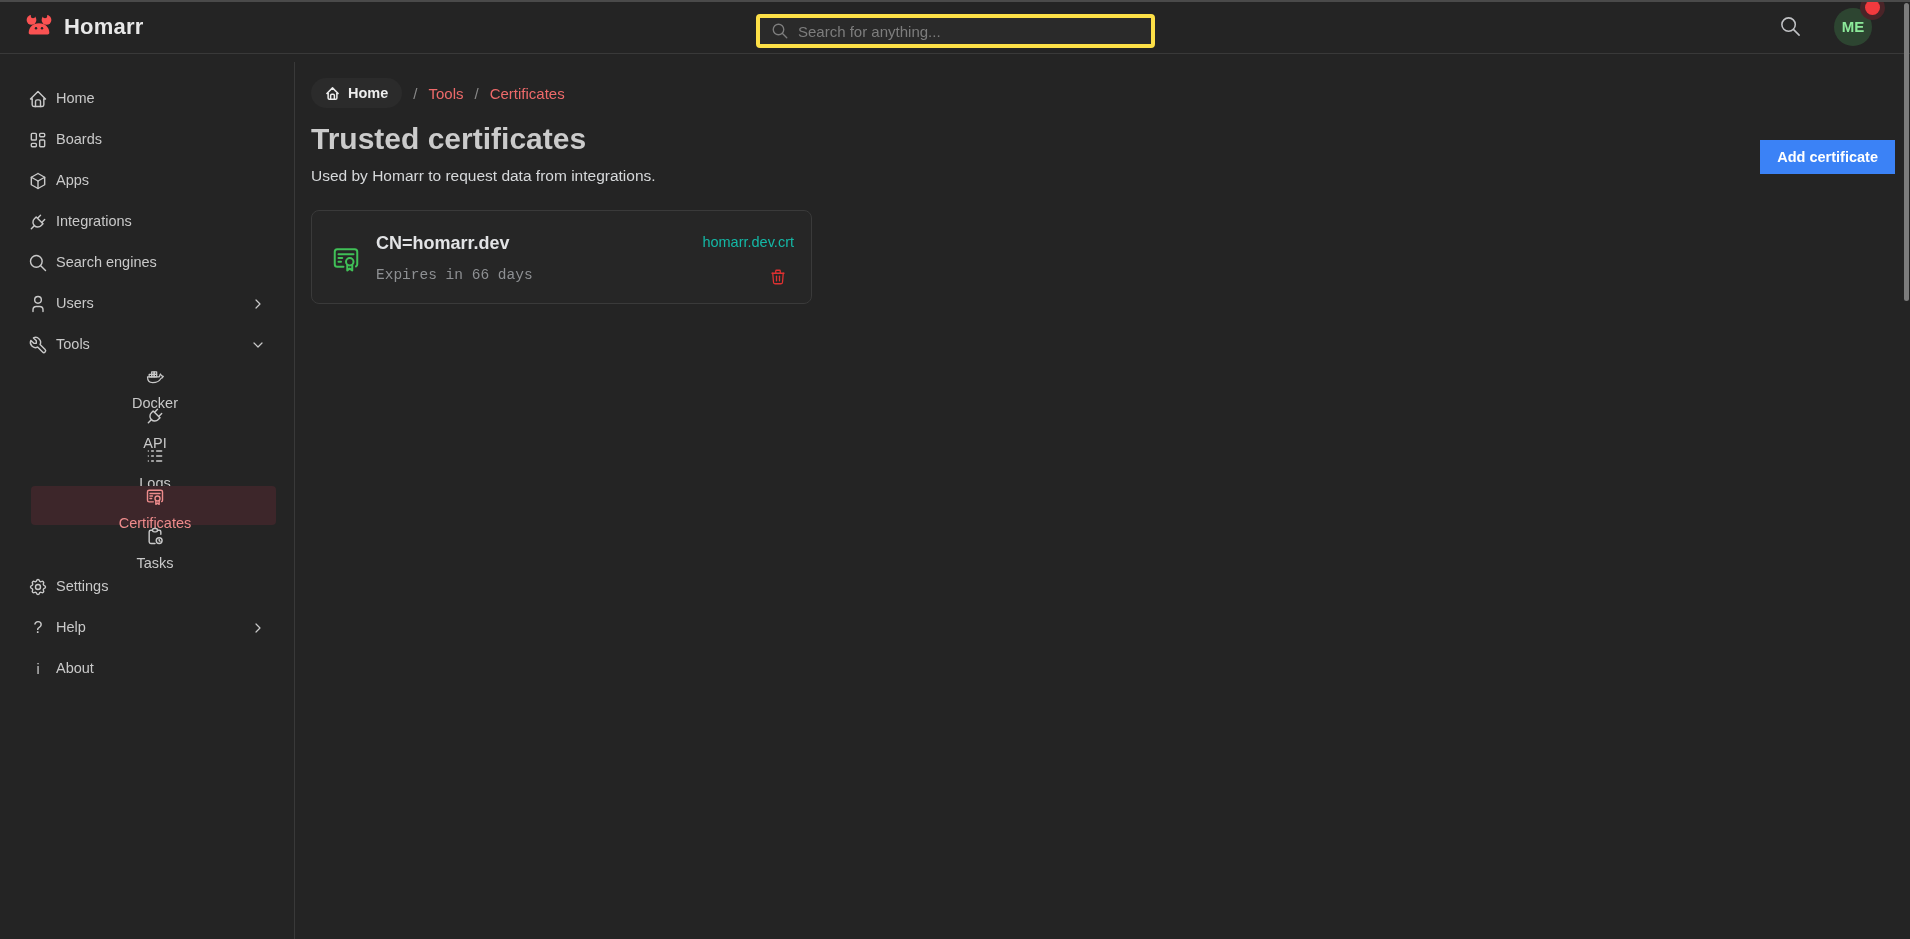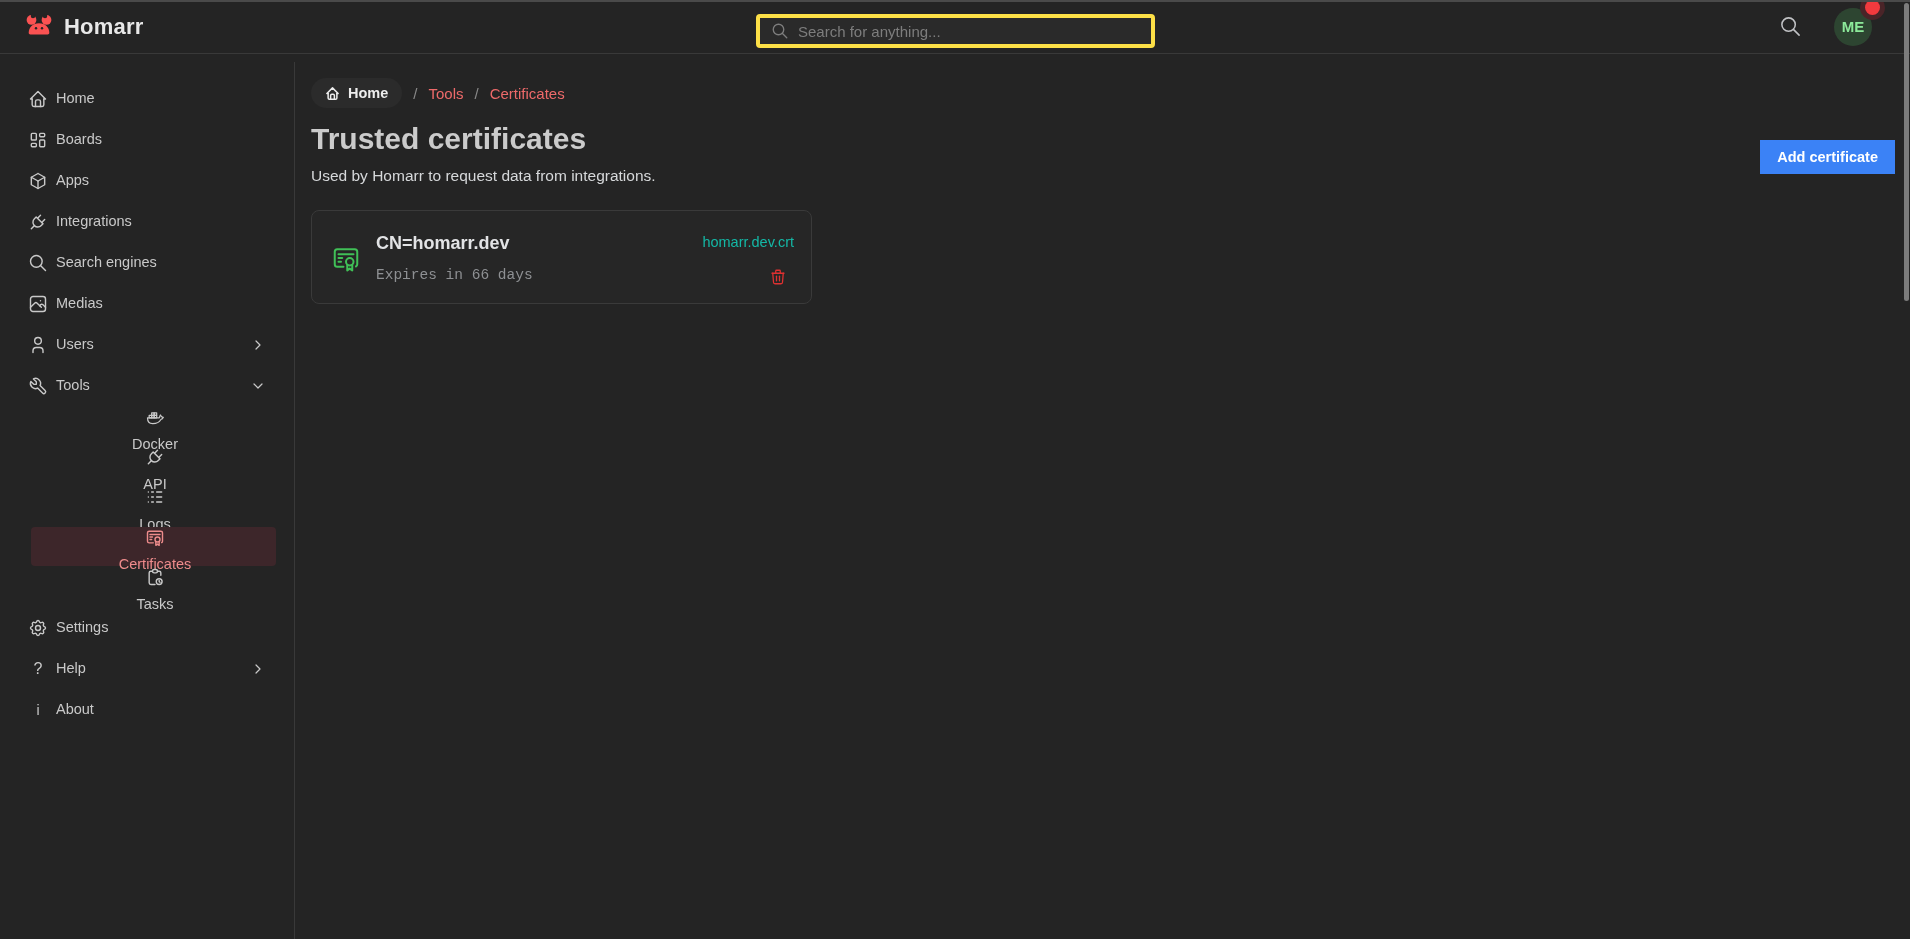--- a/index.html
+++ b/index.html
@@ -189,31 +189,20 @@
     <div class="nav-item">
       <span class="nav-icon">
         <svg viewBox="0 0 24 24" fill="none" stroke="currentColor" stroke-width="1.7" stroke-linecap="round" stroke-linejoin="round">
             <circle cx="10" cy="10" r="7"></circle>
             <path d="M21 21l-6 -6"></path>
           </svg>
       </span>
       <span class="nav-label">Search engines</span>
     </div>
 
-    <div class="nav-item">
-      <span class="nav-icon">
-        <svg viewBox="0 0 24 24" fill="none" stroke="currentColor" stroke-width="1.7" stroke-linecap="round" stroke-linejoin="round">
-            <path d="M15 8h.01"></path>
-            <path d="M3 6a3 3 0 0 1 3 -3h12a3 3 0 0 1 3 3v12a3 3 0 0 1 -3 3h-12a3 3 0 0 1 -3 -3v-12z"></path>
-            <path d="M3 16l5 -5c.928 -.893 2.072 -.893 3 0l5 5"></path>
-            <path d="M14 14l1 -1c.928 -.893 2.072 -.893 3 0l3 3"></path>
-          </svg>
-      </span>
-      <span class="nav-label">Medias</span>
-    </div>
 
     <div class="nav-item">
       <span class="nav-icon">
         <svg viewBox="0 0 24 24" fill="none" stroke="currentColor" stroke-width="1.7" stroke-linecap="round" stroke-linejoin="round">
             <circle cx="12" cy="7" r="4"></circle>
             <path d="M6 21v-2a4 4 0 0 1 4 -4h4a4 4 0 0 1 4 4v2"></path>
           </svg>
       </span>
       <span class="nav-label">Users</span>
       <span class="nav-chevron">

